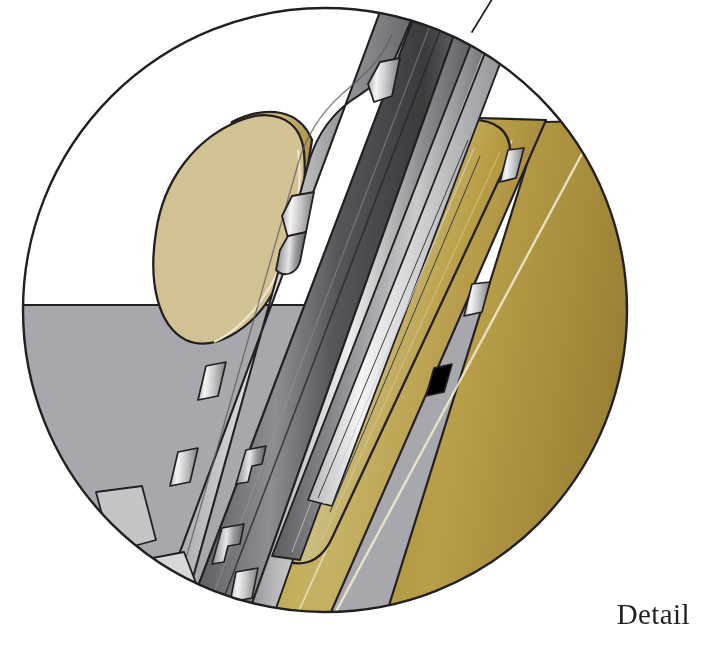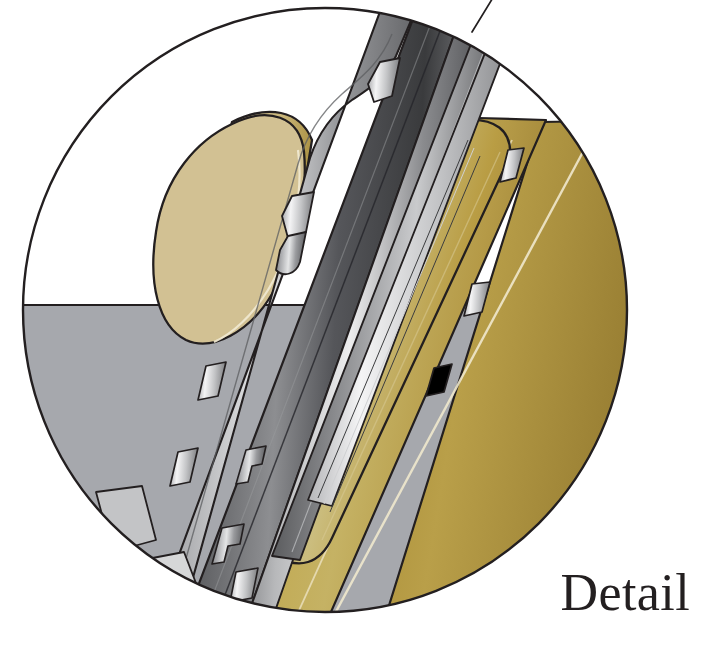--- a/index.html
+++ b/index.html
@@ -18,23 +18,23 @@
     position: absolute;
     left: 0;
     top: 0;
     width: 708px;
     height: 651px;
     display: block;
   }
   .detail-label {
     position: absolute;
     right: 18px;
-    bottom: 32px;
+    bottom: 22px;
     font-family: "Liberation Serif", serif;
-    font-size: 52px;
+    font-size: 29px;
     color: #231f20;
     letter-spacing: 0.4px;
     line-height: 1;
     white-space: nowrap;
   }
 </style>
 </head>
 <body>
 
 <svg id="illustration" viewBox="0 0 708 651">

